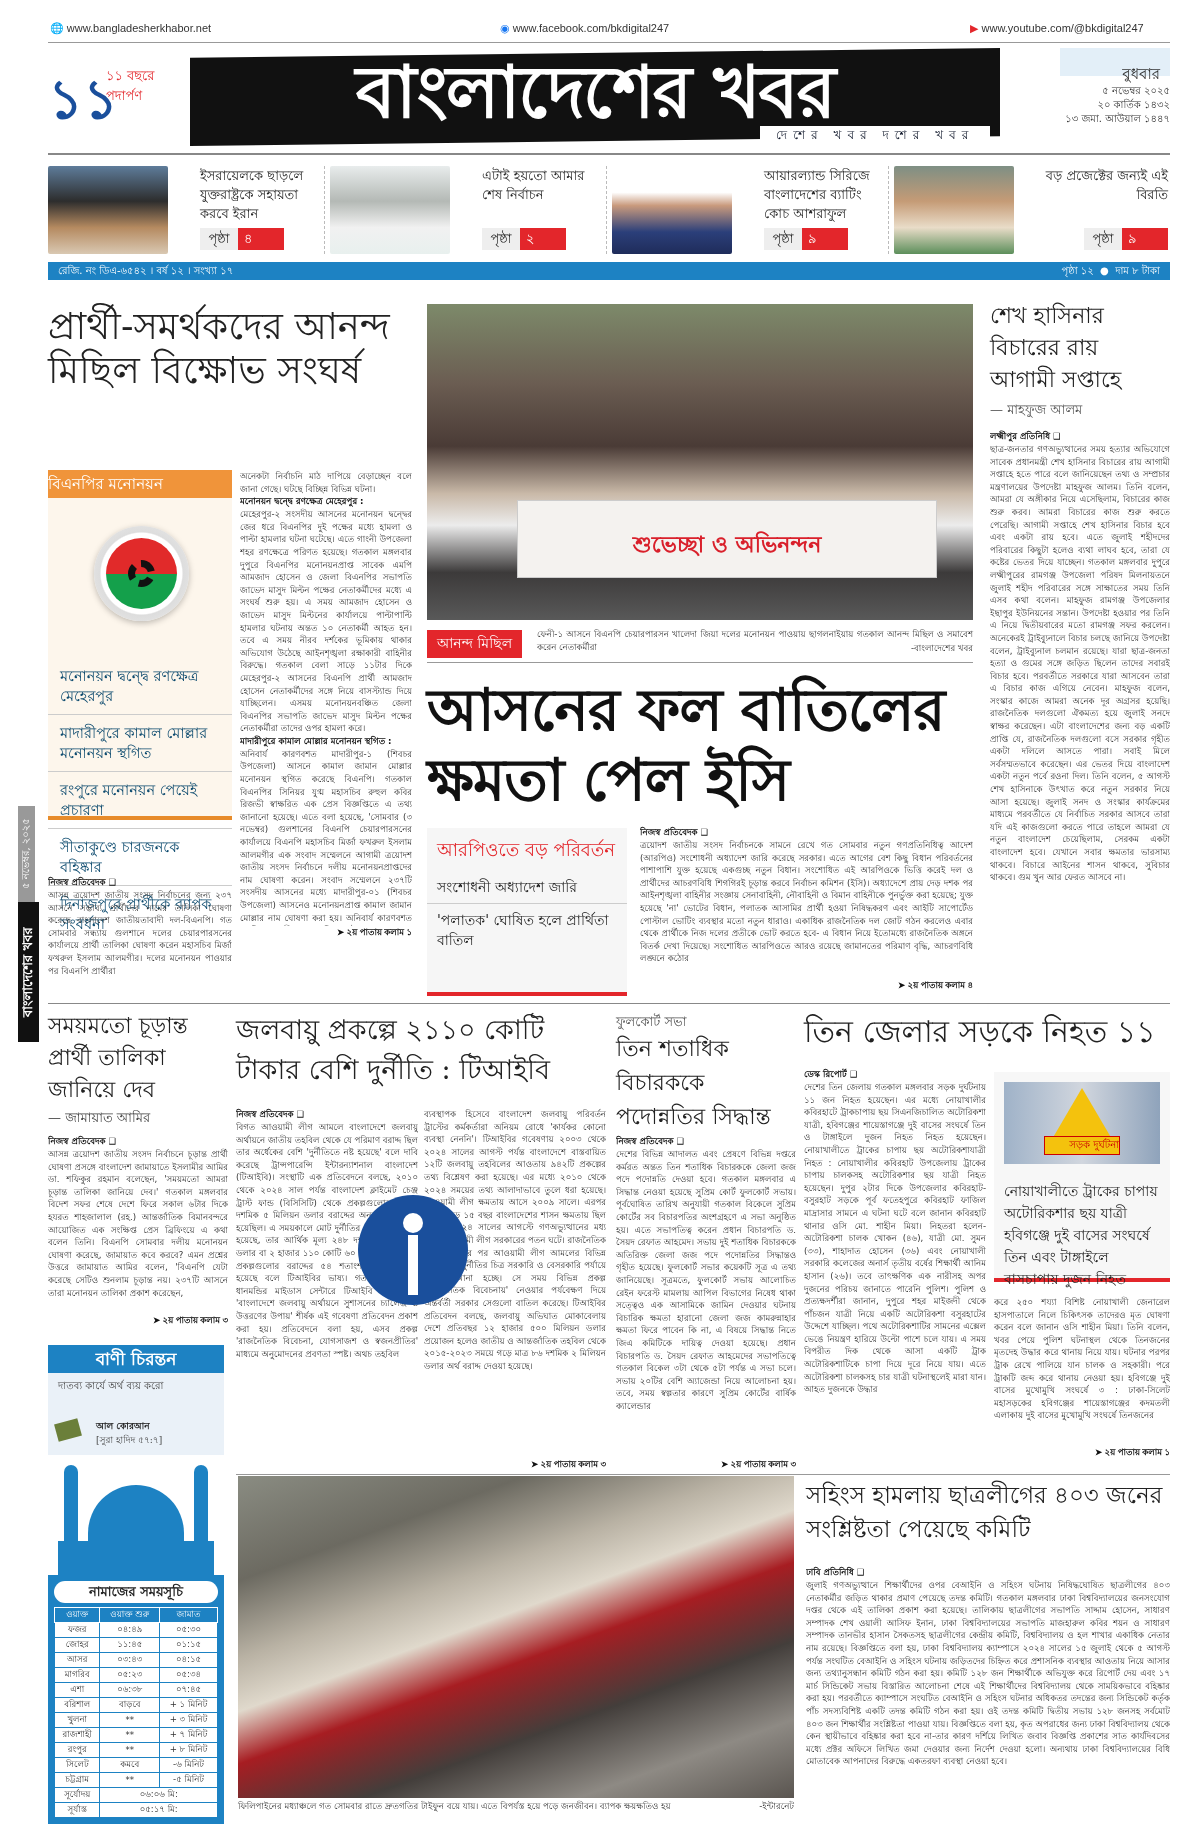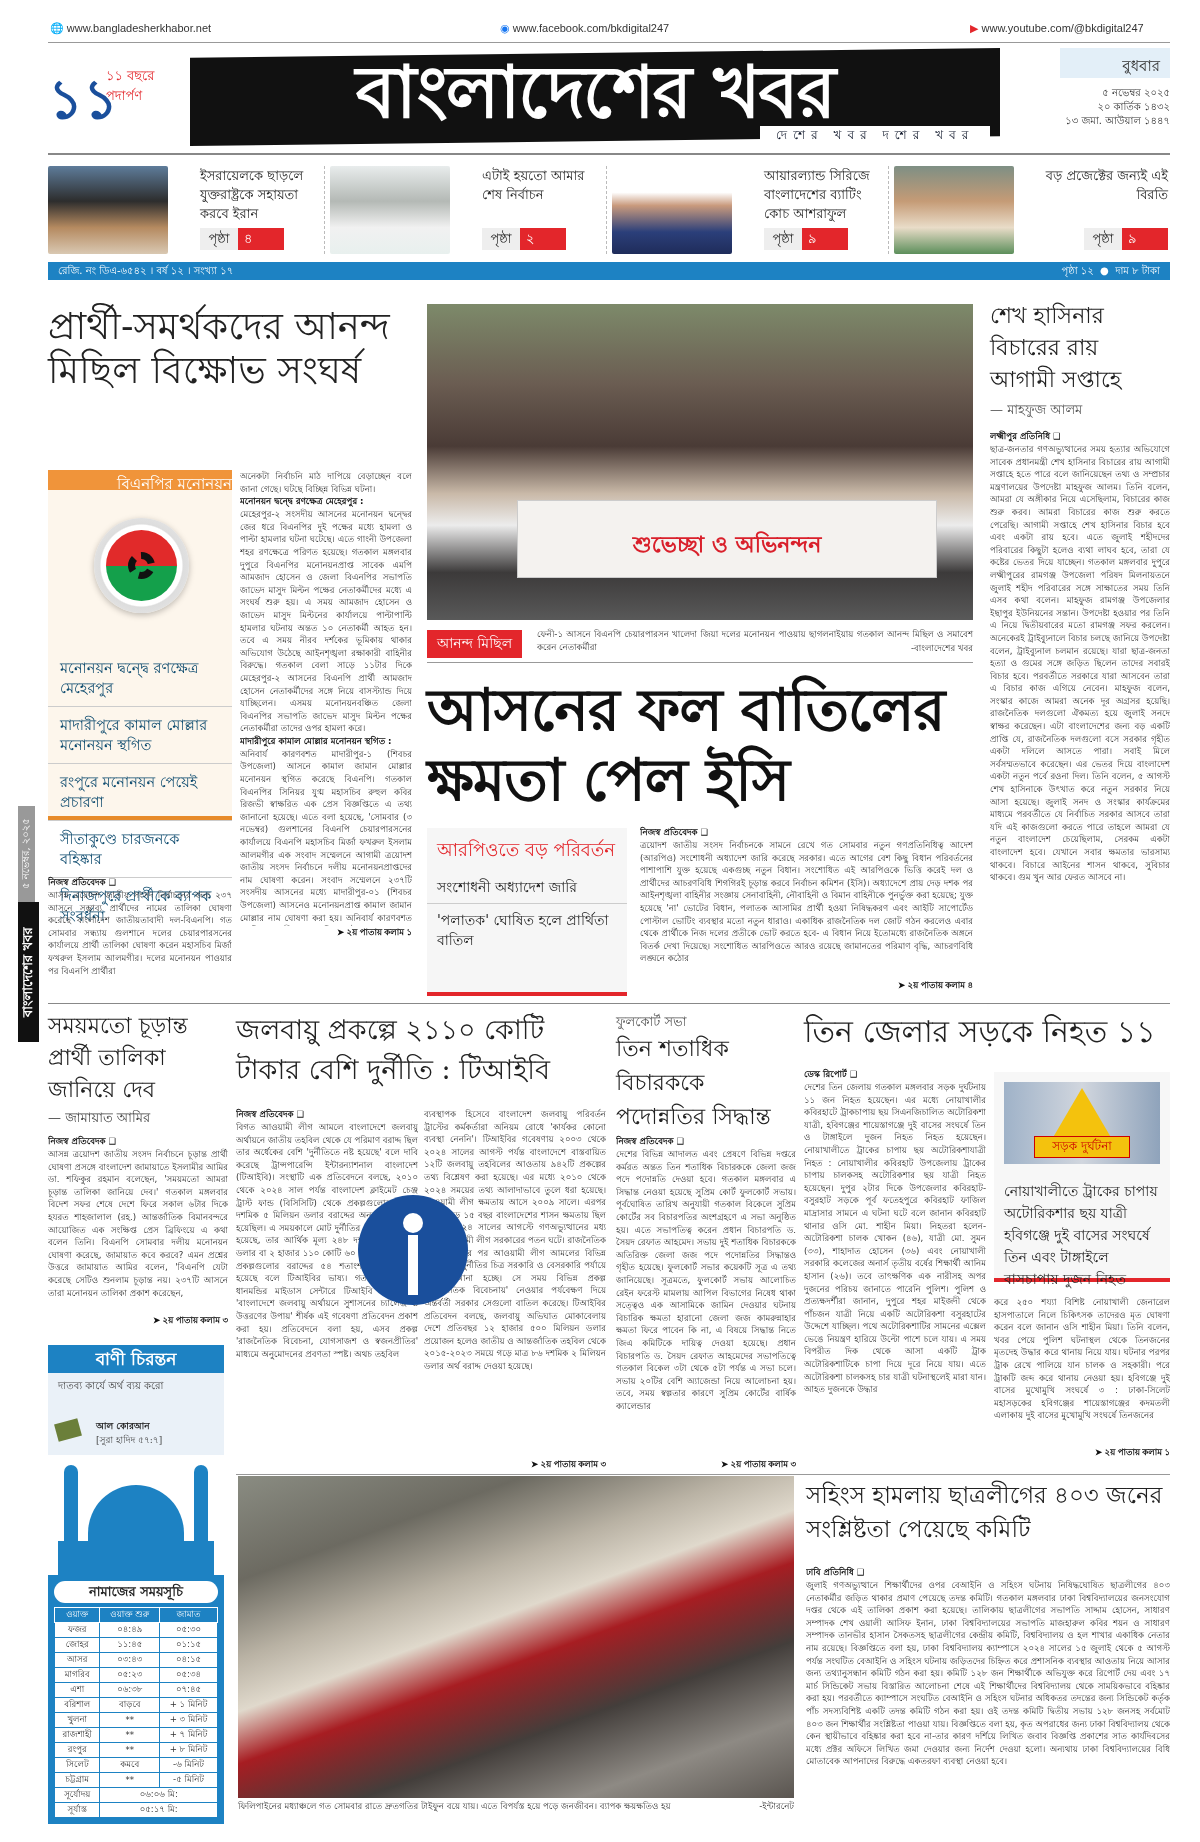--- a/index.html
+++ b/index.html
@@ -8,33 +8,33 @@
 .small{font-family:"DejaVu Sans",sans-serif;font-size:8.6px;line-height:12.6px;color:#333;text-align:justify}
 .byline{font-family:"DejaVu Sans",sans-serif;font-size:8.6px;font-weight:bold;color:#111;line-height:13px}
 .jump{font-family:Liberation Sans, sans-serif;font-size:8.6px;font-weight:bold;color:#111}
 .toplinks{top:20px;left:50px;width:1100px;height:18px;font-family:"Liberation Sans",sans-serif;font-size:11px;color:#333}
 .toplinks span{position:absolute;top:2px}
 .hr{position:absolute;height:1px;background:#999}
 .masthead{left:190px;top:48px;width:810px;height:98px;background:#111;color:#fff;font-family:"DejaVu Sans",sans-serif;font-weight:bold;font-size:72px;display:flex;align-items:center;justify-content:center;letter-spacing:-2px;clip-path:polygon(0 10%,100% 0,100% 90%,0 100%)}
 .tagline{left:760px;top:126px;font-family:"DejaVu Sans",sans-serif;font-size:12px;letter-spacing:6px;color:#0f172a;background:#fff;padding:0 16px}
 .logo{left:48px;top:58px;width:130px;height:76px}
 .datebox{left:1060px;top:48px;width:110px}
-.weekday{background:#e3eff8;height:30px;text-align:right;padding:6px 10px;font-size:15px;color:#333}
+.weekday{background:#e3eff8;height:16px;text-align:right;padding:14px 10px;font-size:15px;color:#333}
 .dates{text-align:right;font-family:"DejaVu Sans",sans-serif;font-size:10px;line-height:14px;color:#333;margin-top:8px}
 .teaser{position:absolute;top:166px;height:90px}
 .teaser .ph{position:absolute;top:0;width:120px;height:88px;border-radius:2px}
 .teaser .tt{position:absolute;font-size:13px;line-height:19px;color:#222}
 .pg{position:absolute;height:22px;display:flex;font-size:13px}
 .pg .l{background:#eee;width:38px;text-align:center;line-height:22px}
 .pg .n{background:#e3262b;color:#fff;width:46px;padding-left:6px;line-height:22px}
 .vsep{position:absolute;top:166px;width:1px;height:88px;border-left:1px dashed #bbb}
 .bluebar{left:48px;top:262px;width:1122px;height:18px;background:#1d82c3;color:#fff;font-family:"DejaVu Sans",sans-serif;font-size:10px;display:flex;justify-content:space-between;align-items:center;padding:0 10px}
 .h1{font-size:37px;line-height:44px;color:#222;font-family:"DejaVu Serif",serif;font-weight:normal}
 .sidebox{background:#fdf6ec;border-bottom:4px solid #e78b2a}
-.sidebox .head{background:#f0943a;color:#fff;text-align:right;font-size:15px;height:20px;line-height:28px}
+.sidebox .head{background:#f0943a;color:#fff;text-align:left;font-size:15px;height:28px;line-height:28px}
 .sidebox .item{font-size:14.5px;line-height:20px;padding:8px 12px;border-bottom:1px solid #ccc;color:#0c4a6e}
 .bnp{position:absolute;left:46px;top:28px;width:95px;height:95px;border-radius:50%;background:radial-gradient(circle,#fff 60%,#ddd 62%,#eee 100%);box-shadow:0 2px 6px rgba(0,0,0,.25)}
 .bnp .f{position:absolute;left:12px;top:12px;width:71px;height:71px;border-radius:50%;overflow:hidden;background:linear-gradient(#e12a2a 50%,#14a04b 50%)}
 .bnp .g{position:absolute;left:22px;top:22px;width:27px;height:27px;border-radius:50%;border:7px dashed #111;background:transparent}
 .photo-main{left:427px;top:304px;width:546px;height:316px;background:linear-gradient(180deg,#7d8a6a 0%,#6b5d52 25%,#4a3b36 45%,#c9b9a8 60%,#ececec 70%,#3c3a3a 85%,#595959 100%)}
 .banner{position:absolute;left:90px;top:196px;width:420px;height:78px;background:#f4f2ef;border:1px solid #ccc}
 .banner div{text-align:center;color:#d9202b;font-size:22px;font-weight:bold;margin-top:26px}
 .redtag{background:#e3262b;color:#fff;font-size:14px;padding:2px 10px;display:inline-block}
 .big-h{font-size:58px;line-height:70px;color:#111;font-family:"DejaVu Sans",sans-serif;font-weight:bold;letter-spacing:-1px}
 .rpo{background:#f6f6f6;border-bottom:4px solid #e3262b}
@@ -219,21 +219,21 @@
 </div>
 
 <div class="abs" style="left:804px;top:1012px;width:366px;font-size:30px;line-height:40px">তিন জেলার সড়কে নিহত ১১</div>
 <div class="abs" style="left:804px;top:1068px;width:182px;height:406px;overflow:hidden">
   <div class="byline">ডেস্ক রিপোর্ট ❑</div>
   <div class="small">দেশের তিন জেলায় গতকাল মঙ্গলবার সড়ক দুর্ঘটনায় ১১ জন নিহত হয়েছেন। এর মধ্যে নোয়াখালীর কবিরহাটে ট্রাকচাপায় ছয় সিএনজিচালিত অটোরিকশা যাত্রী, হবিগঞ্জের শায়েস্তাগঞ্জে দুই বাসের সংঘর্ষে তিন ও টাঙ্গাইলে দুজন নিহত নিহত হয়েছেন। নোয়াখালীতে ট্রাকের চাপায় ছয় অটোরিকশাযাত্রী নিহত : নোয়াখালীর কবিরহাট উপজেলায় ট্রাকের চাপায় চালকসহ অটোরিকশার ছয় যাত্রী নিহত হয়েছেন। দুপুর ২টার দিকে উপজেলার কবিরহাট-বসুরহাট সড়কে পূর্ব ফতেহপুরে কবিরহাট ফাজিল মাদ্রাসার সামনে এ ঘটনা ঘটে বলে জানান কবিরহাট থানার ওসি মো. শাহীন মিয়া। নিহতরা হলেন- অটোরিকশা চালক খোকন (৪৬), যাত্রী মো. সুমন (৩৩), শাহাদাত হোসেন (৩৬) এবং নোয়াখালী সরকারি কলেজের অনার্স তৃতীয় বর্ষের শিক্ষার্থী আনিম হাসান (২৬)। তবে তাৎক্ষণিক এক নারীসহ অপর দুজনের পরিচয় জানাতে পারেনি পুলিশ। পুলিশ ও প্রত্যক্ষদর্শীরা জানান, দুপুরে শহর মাইজদী থেকে পাঁচজন যাত্রী নিয়ে একটি অটোরিকশা বসুরহাটের উদ্দেশে যাচ্ছিল। পথে অটোরিকশাটির সামনের এক্সেল ভেঙে নিয়ন্ত্রণ হারিয়ে উল্টো পাশে চলে যায়। এ সময় বিপরীত দিক থেকে আসা একটি ট্রাক অটোরিকশাটিকে চাপা দিয়ে দূরে নিয়ে যায়। এতে অটোরিকশা চালকসহ চার যাত্রী ঘটনাস্থলেই মারা যান। আহত দুজনকে উদ্ধার</div>
 </div>
 <div class="abs warnbox" style="left:994px;top:1072px;width:176px;height:210px">
   <div class="pic">
     <div style="margin:auto;width:0;height:0;border-left:34px solid transparent;border-right:34px solid transparent;border-bottom:58px solid #f4c20d;position:relative;top:6px"></div>
-    <div style="position:relative;top:-4px;margin:auto;width:96px;background:#f4c20d;border:1px solid #c00;text-align:center;font-size:12px;color:#c00">সড়ক দুর্ঘটনা</div>
+    <div style="position:relative;top:-4px;margin:auto;width:76px;background:#f4c20d;border:1px solid #c00;text-align:right;font-size:10px;color:#c00">সড়ক দুর্ঘটনা</div>
   </div>
   <div class="tx">নোয়াখালীতে ট্রাকের চাপায় অটোরিকশার ছয় যাত্রী হবিগঞ্জে দুই বাসের সংঘর্ষে তিন এবং টাঙ্গাইলে বাসচাপায় দুজন নিহত</div>
 </div>
 <div class="abs" style="left:994px;top:1296px;width:176px;height:178px;overflow:hidden">
   <div class="small" style="height:150px;overflow:hidden">করে ২৫০ শয্যা বিশিষ্ট নোয়াখালী জেনারেল হাসপাতালে নিলে চিকিৎসক তাদেরও মৃত ঘোষণা করেন বলে জানান ওসি শাহীন মিয়া। তিনি বলেন, খবর পেয়ে পুলিশ ঘটনাস্থল থেকে তিনজনের মৃতদেহ উদ্ধার করে থানায় নিয়ে যায়। ঘটনার পরপর ট্রাক রেখে পালিয়ে যান চালক ও সহকারী। পরে ট্রাকটি জব্দ করে থানায় নেওয়া হয়। হবিগঞ্জে দুই বাসের মুখোমুখি সংঘর্ষে ৩ : ঢাকা-সিলেট মহাসড়কের হবিগঞ্জের শায়েস্তাগঞ্জের কদমতলী এলাকায় দুই বাসের মুখোমুখি সংঘর্ষে তিনজনের</div>
   <div class="jump" style="text-align:right">➤ ২য় পাতায় কলাম ১</div>
 </div>
 <div class="hr" style="left:236px;top:1474px;width:934px"></div>
 
 <div class="abs bani" style="left:48px;top:1345px;width:176px;height:110px">

